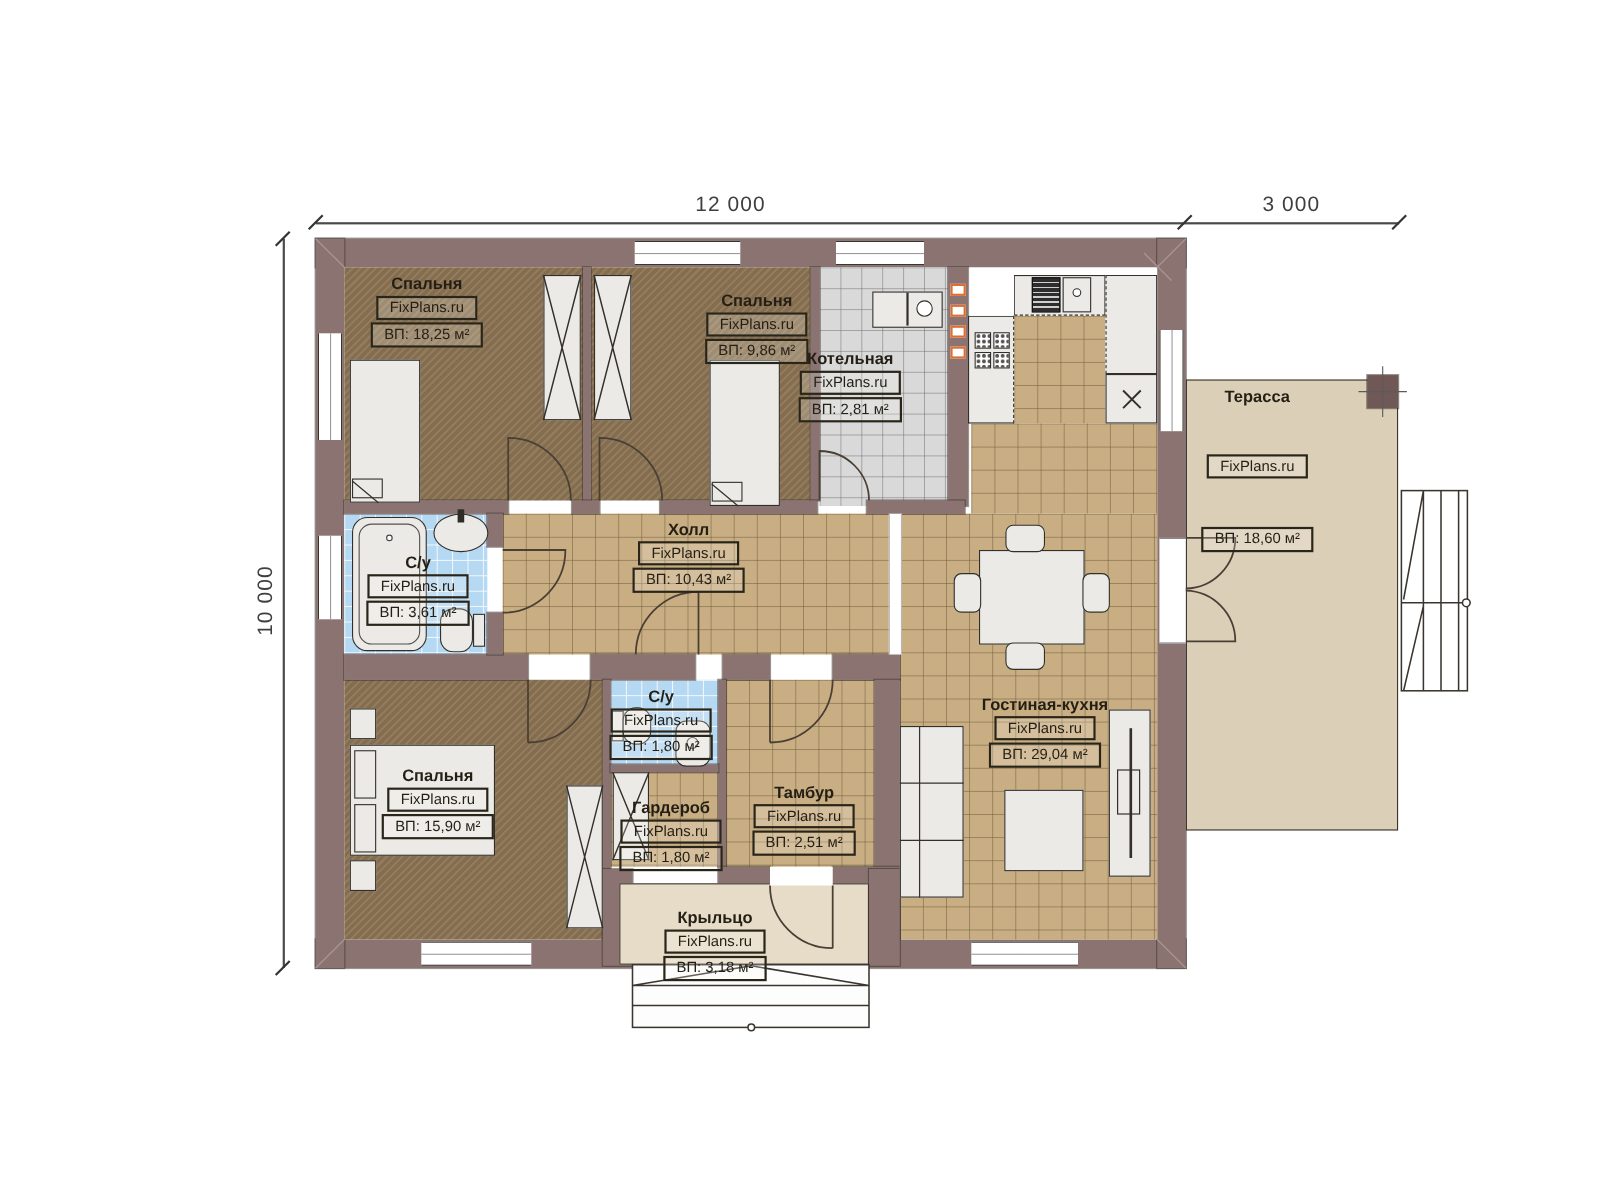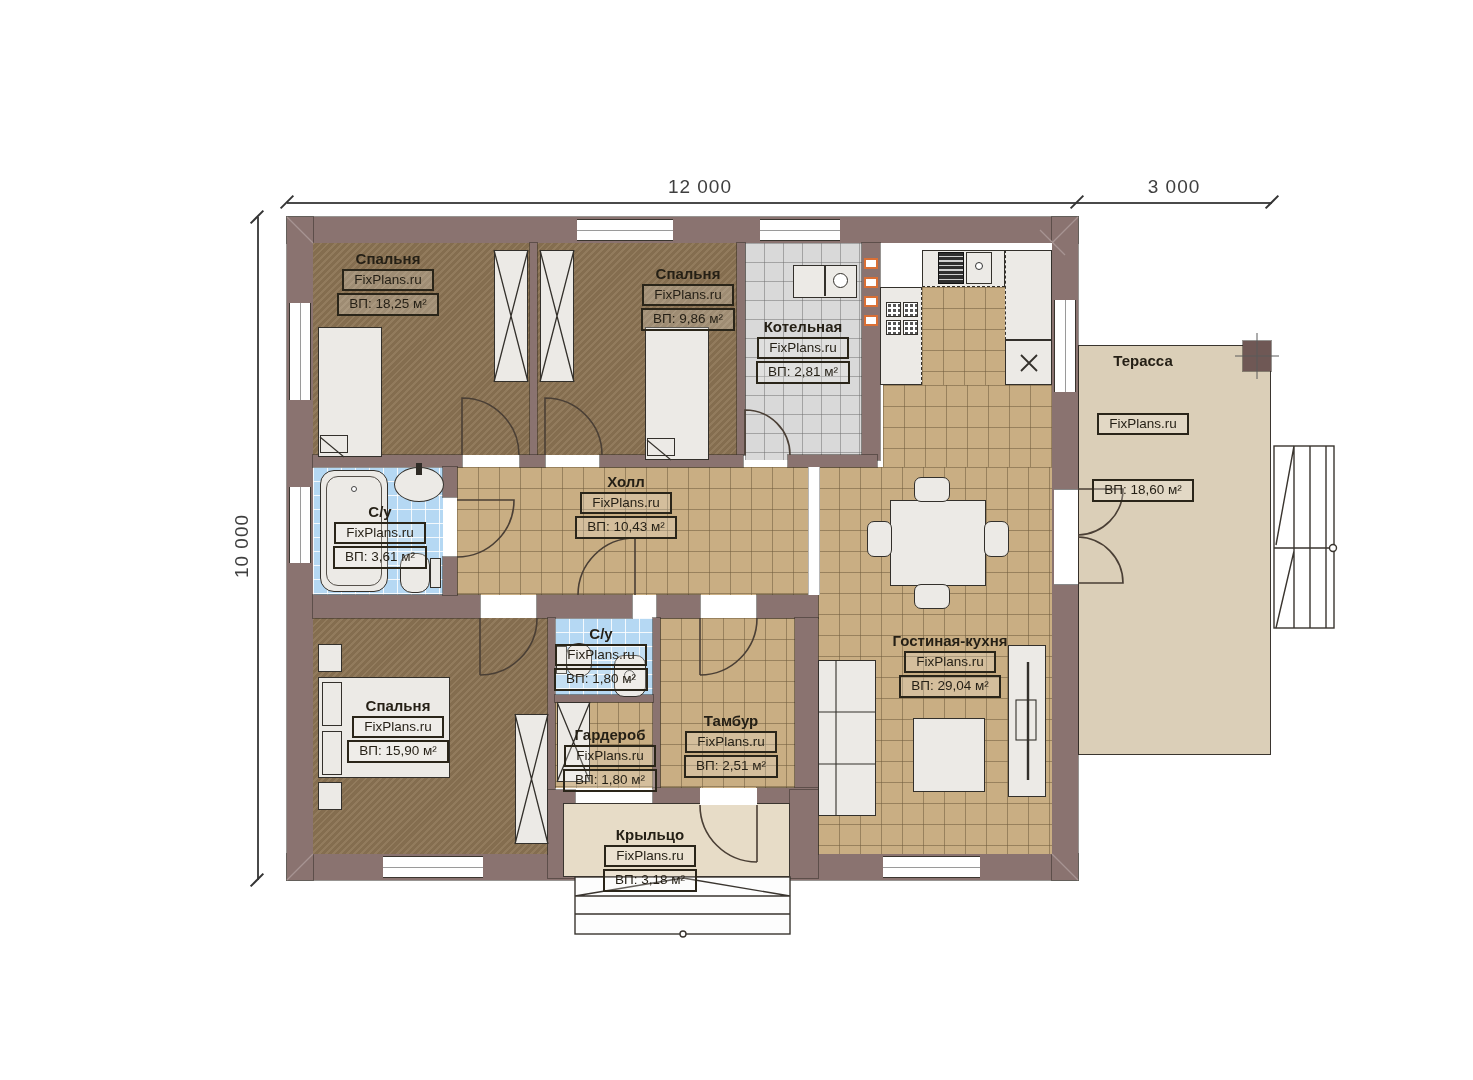--- a/index.html
+++ b/index.html
@@ -54,21 +54,21 @@
 
 <div class="plan">
 
   <div class="dim-line-h" style="left:287px;top:202px;width:985px;"></div>
   <div class="dim-line-v" style="left:257px;top:217px;height:663px;"></div>
   <div class="tick" style="left:278px;top:201px;"></div>
   <div class="tick" style="left:1068px;top:201px;"></div>
   <div class="tick" style="left:1263px;top:201px;"></div>
   <div class="tick" style="left:248px;top:216px;"></div>
   <div class="tick" style="left:248px;top:879px;"></div>
-  <div class="dim-text" style="left:632px;top:176px;width:100px;text-align:right;">12 000</div>
+  <div class="dim-text" style="left:632px;top:176px;width:100px;text-align:left;">12 000</div>
   <div class="dim-text" style="left:1124px;top:176px;width:100px;text-align:center;">3 000</div>
   <div class="dim-text" style="left:202px;top:535px;width:80px;text-align:center;transform:rotate(-90deg);">10 000</div>
 
   <div class="floor f-terrace" style="left:1078px;top:345px;width:193px;height:410px;"></div>
   <div class="wall wall-dark" style="left:1243px;top:341px;width:28px;height:30px;"></div>
 
   <div class="wall" style="left:287px;top:217px;width:791px;height:26px;"></div>
   <div class="wall" style="left:287px;top:854px;width:791px;height:26px;"></div>
   <div class="wall" style="left:287px;top:217px;width:26px;height:663px;"></div>
   <div class="wall" style="left:1052px;top:217px;width:26px;height:663px;"></div>
@@ -194,21 +194,21 @@
   <div class="room-label" style="left:298px;top:250px;">
     <span class="rname">Спальня</span>
     <span class="wm">FixPlans.ru</span>
     <span class="area">ВП: 18,25 м²</span>
   </div>
   <div class="room-label" style="left:598px;top:265px;">
     <span class="rname">Спальня</span>
     <span class="wm">FixPlans.ru</span>
     <span class="area">ВП: 9,86 м²</span>
   </div>
-  <div class="room-label" style="left:713px;top:318px;">
+  <div class="room-label" style="left:683px;top:318px;">
     <span class="rname">Котельная</span>
     <span class="wm">FixPlans.ru</span>
     <span class="area">ВП: 2,81 м²</span>
   </div>
   <div class="room-label" style="left:1053px;top:352px;gap:44px;">
     <span class="rname">Терасса</span>
     <span class="wm">FixPlans.ru</span>
     <span class="area">ВП: 18,60 м²</span>
   </div>
   <div class="room-label" style="left:536px;top:473px;">

